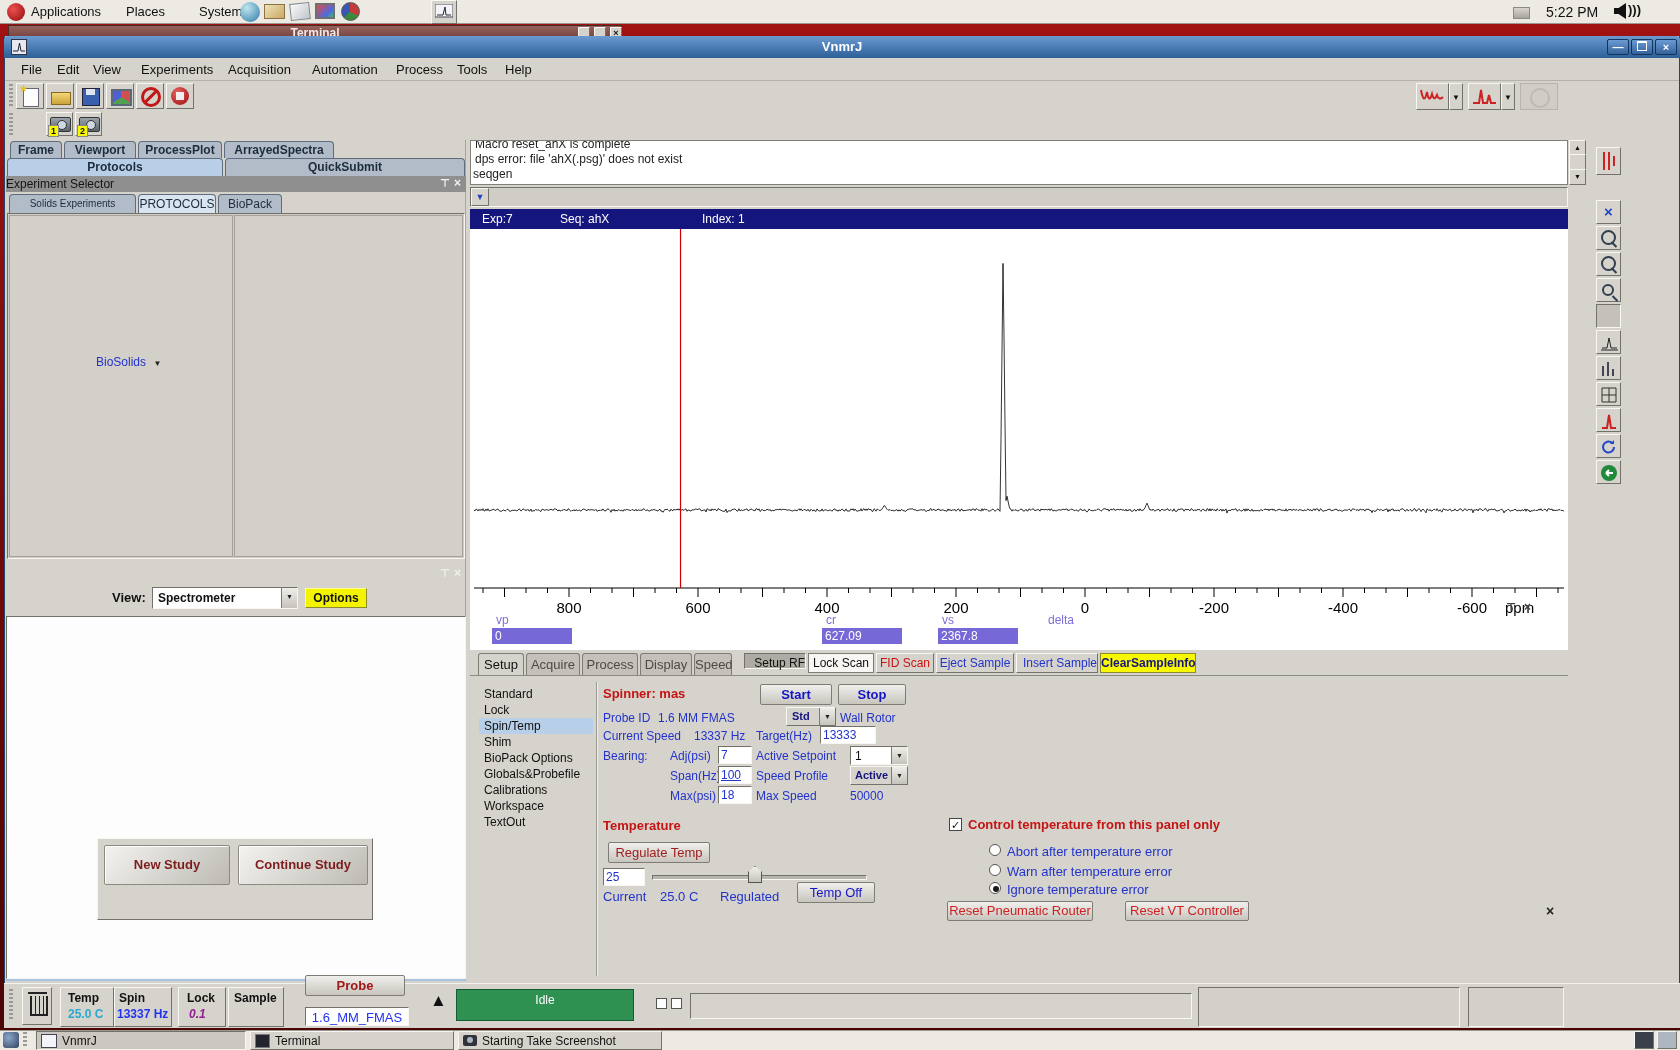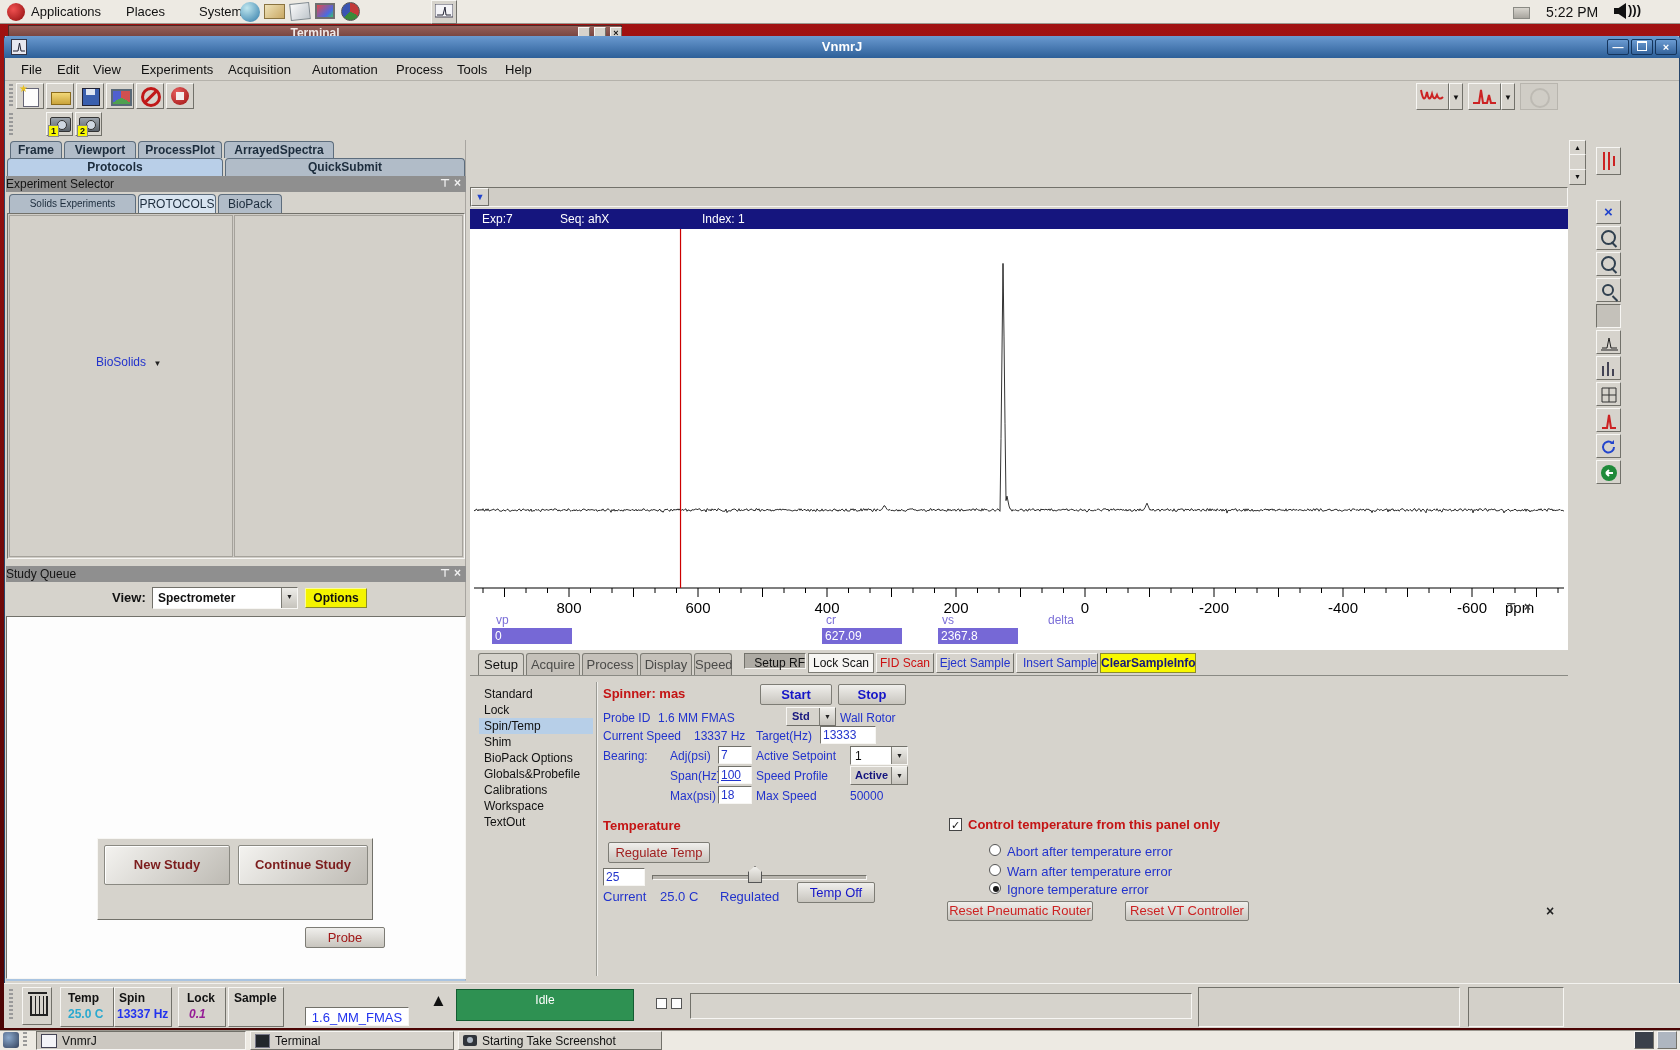--- a/index.html
+++ b/index.html
@@ -186,38 +186,40 @@
   <div class="a tab" style="left:218px;top:194px;width:64px;height:19px;line-height:18px;font-weight:normal;font-size:12px">BioPack</div>
 
   <div class="a sunken" style="left:7px;top:213px;width:458px;height:346px;background:#cfccc6"></div>
   <div class="a" style="left:9px;top:215px;width:224px;height:342px;background:#d3d0c9;border:1px solid #a5a29b"></div>
   <div class="a" style="left:234px;top:215px;width:229px;height:342px;background:#d3d0c9;border:1px solid #a5a29b"></div>
   <div class="a" style="left:96px;top:355px;color:#2233cc;font-size:12px">
     <span>BioSolids</span>
     <span class="g-dn" style="color:#222;font-size:8px;margin-left:4px"></span>
   </div>
 
-  <div class="a hdrbar" style="left:6px;top:566px;width:460px;height:16px;font-size:12px">
-    <span>Study Queue</span>
-  </div>
   <div class="a g-pin" style="left:440px;top:567px;color:#f0f0f0;font-size:11px"></div>
   <div class="a g-x" style="left:454px;top:566px;color:#f0f0f0;font-size:12px"></div>
 
   <div class="a" style="left:112px;top:590px;font-weight:bold;font-size:13px">View:</div>
   <div class="a field" style="left:152px;top:587px;width:146px;height:22px">
     <span style="display:block;padding:3px 0 0 5px;color:#111;font-weight:bold;font-size:12px">Spectrometer</span>
     <span class="carr"></span>
   </div>
   <div class="a" style="left:305px;top:588px;width:62px;height:20px;background:#f4f400;border:1px solid;border-color:#fbfb9a #8a8a30 #8a8a30 #fbfb9a;font-weight:bold;text-align:center;line-height:19px;font-size:12px">Options</div>
 
   <div class="a sunken" style="left:6px;top:616px;width:460px;height:363px;background:#fdfdfd"></div>
   <div class="a raised" style="left:97px;top:838px;width:276px;height:82px"></div>
   <div class="a bigbtn" style="left:104px;top:845px;width:126px;height:40px;line-height:38px">New Study</div>
   <div class="a bigbtn" style="left:238px;top:845px;width:130px;height:40px;line-height:38px">Continue Study</div>
 
+  <div class="a" style="left:470px;top:140px;width:1098px;height:45px;background:#fff;border:1px solid #808078;overflow:hidden">
+    <div style="position:absolute;left:4px;top:-4px;color:#222">Macro reset_ahX is complete</div>
+    <div style="position:absolute;left:4px;top:11px;color:#222">dps error: file 'ahX(.psg)' does not exist</div>
+    <div style="position:absolute;left:2px;top:26px;color:#222">seqgen</div>
+  </div>
   <div class="a" style="left:1569px;top:140px;width:15px;height:45px;background:#cbc8c1">
     <div class="raised g-up" style="position:absolute;left:0;top:0;width:15px;height:14px;font-size:7px;text-align:center;line-height:13px"></div>
     <div class="raised" style="position:absolute;left:0;top:14px;width:15px;height:17px"></div>
     <div class="raised g-dn" style="position:absolute;left:0;bottom:0;width:15px;height:14px;font-size:7px;text-align:center;line-height:13px"></div>
   </div>
 
   <div class="a sunken" style="left:470px;top:187px;width:1098px;height:20px;background:#d0cdc6"></div>
   <div class="a raised g-dn" style="left:471px;top:188px;width:18px;height:18px;color:#2244cc;font-size:9px;text-align:center;line-height:17px"></div>
 
   <div class="a" style="left:470px;top:209px;width:1098px;height:20px;background:#15157e">
@@ -455,21 +457,21 @@
     <div style="padding:3px 0 0 4px;font-weight:bold;font-size:12px">Spin</div>
     <div style="padding:2px 0 0 2px;color:#2233ee;font-weight:bold;font-size:12px">13337 Hz</div>
   </div>
   <div class="a raised" style="left:178px;top:987px;width:48px;height:40px">
     <div style="padding:3px 0 0 8px;font-weight:bold;font-size:12px">Lock</div>
     <div style="padding:2px 0 0 10px;color:#951b95;font-weight:bold;font-style:italic;font-size:12px">0.1</div>
   </div>
   <div class="a raised" style="left:228px;top:987px;width:56px;height:40px">
     <div style="padding:3px 0 0 5px;font-weight:bold;font-size:12px">Sample</div>
   </div>
-  <div class="a btn" style="left:305px;top:927px;width:80px;height:21px;line-height:19px;color:#a01818;font-weight:normal;font-size:13px">Probe</div>
+  <div class="a btn" style="left:305px;top:975px;width:100px;height:21px;line-height:19px;color:#a01818;font-weight:bold;font-size:13px">Probe</div>
   <div class="a field" style="left:305px;top:1007px;width:104px;height:19px">
     <span style="display:block;text-align:center;color:#2233ee;font-size:13px;padding-top:2px">1.6_MM_FMAS</span>
   </div>
   <div class="a g-up" style="left:430px;top:991px;font-size:17px;color:#111"></div>
   <div class="a" style="left:456px;top:989px;width:178px;height:32px;background:#2e9152;border:1px solid #145c32">
     <span style="display:block;text-align:center;color:#fff;line-height:20px">Idle</span>
   </div>
   <div class="a" style="left:656px;top:998px;width:11px;height:11px;background:#fdfdfd;border:1px solid #555"></div>
   <div class="a" style="left:671px;top:998px;width:11px;height:11px;background:#fdfdfd;border:1px solid #555"></div>
   <div class="a sunken" style="left:690px;top:993px;width:502px;height:26px;background:#d6d3cc"></div>

